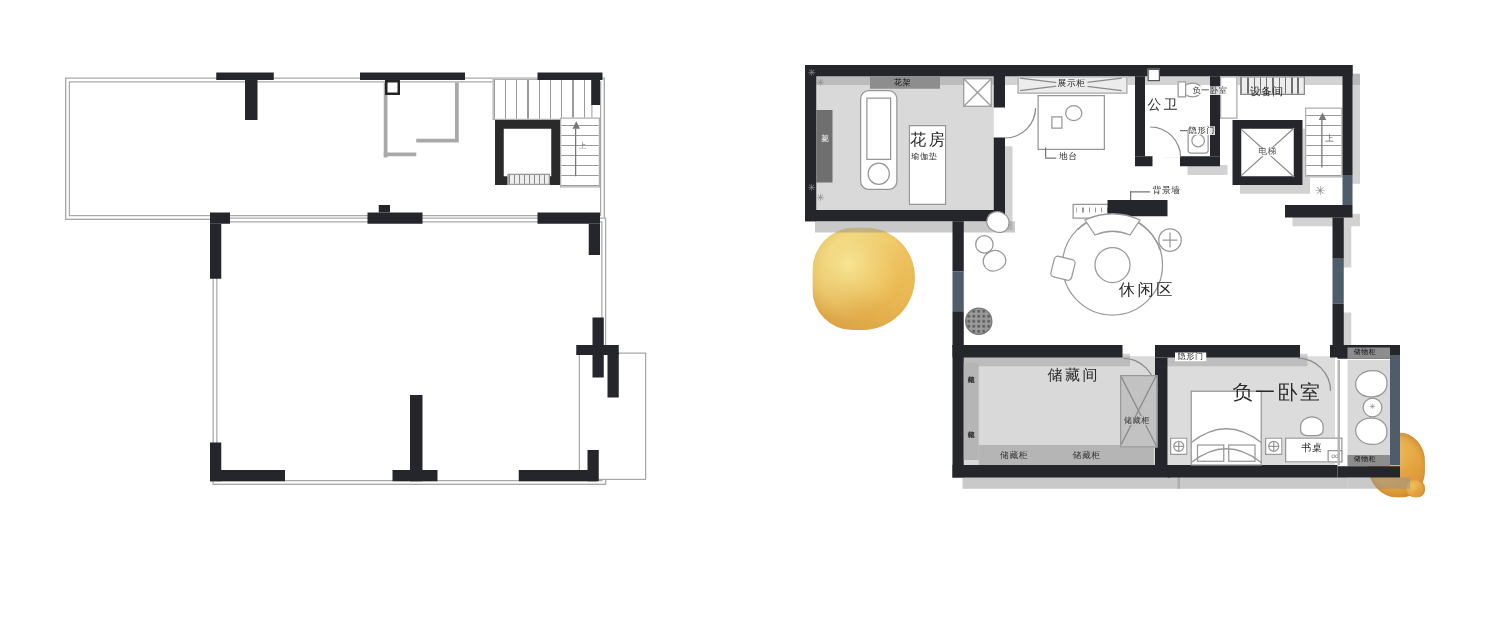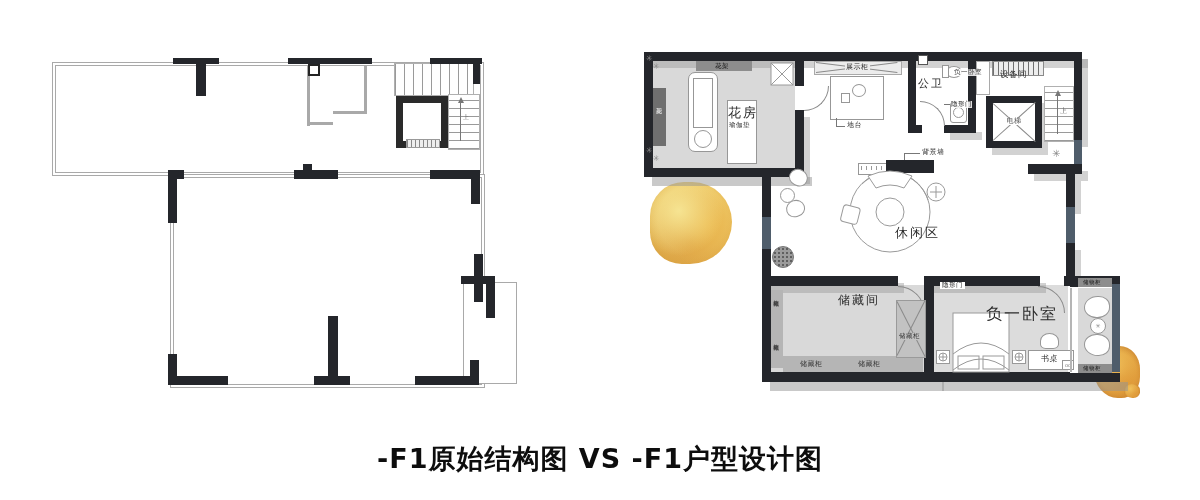--- a/index.html
+++ b/index.html
@@ -254,14 +254,13 @@
     <div class="a lbl" style="left:483px;top:280px;font-size:5.5px;color:#111;">储物柜</div>
     <div class="a wn" style="left:512px;top:284px;width:8px;height:88px;"></div>
     <div class="a fur" style="left:484px;top:296px;width:24px;height:20px;border-radius:55% 45% 50% 50%;"></div>
     <div class="a fur rnd" style="left:490px;top:318px;width:14px;height:14px;font-size:6px;color:#888;text-align:center;line-height:14px;">✳</div>
     <div class="a fur" style="left:484px;top:334px;width:24px;height:20px;border-radius:50% 50% 45% 55%;"></div>
     <div class="a cabd" style="left:478px;top:364px;width:34px;height:9px;"></div>
     <div class="a lbl" style="left:483px;top:366px;font-size:5.5px;color:#111;">储物柜</div>
     <div class="a w sh" style="left:470px;top:373px;width:50px;height:9px;"></div>
   </div>
 
-  <div class="a cap" style="left:0;top:441px;width:1200px;text-align:center;font-size:27px;letter-spacing:1px;">-F1原始结构图 VS -F1户型设计图</div>
 </div>
 
 </body></html>

